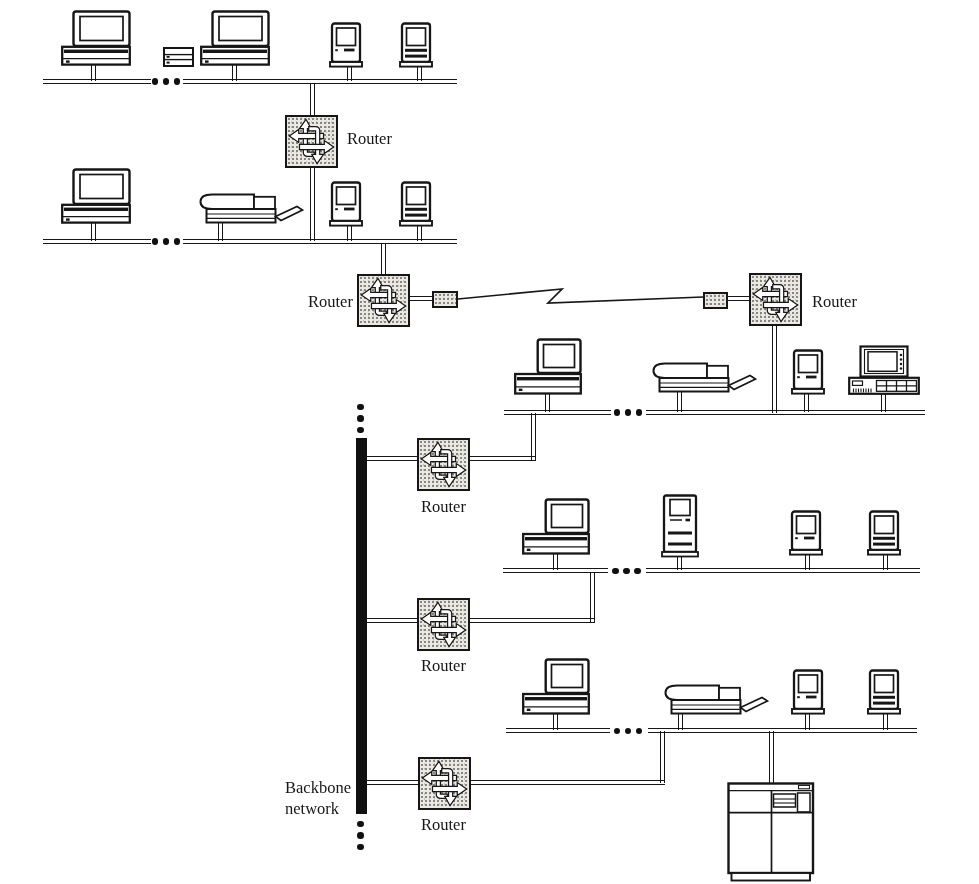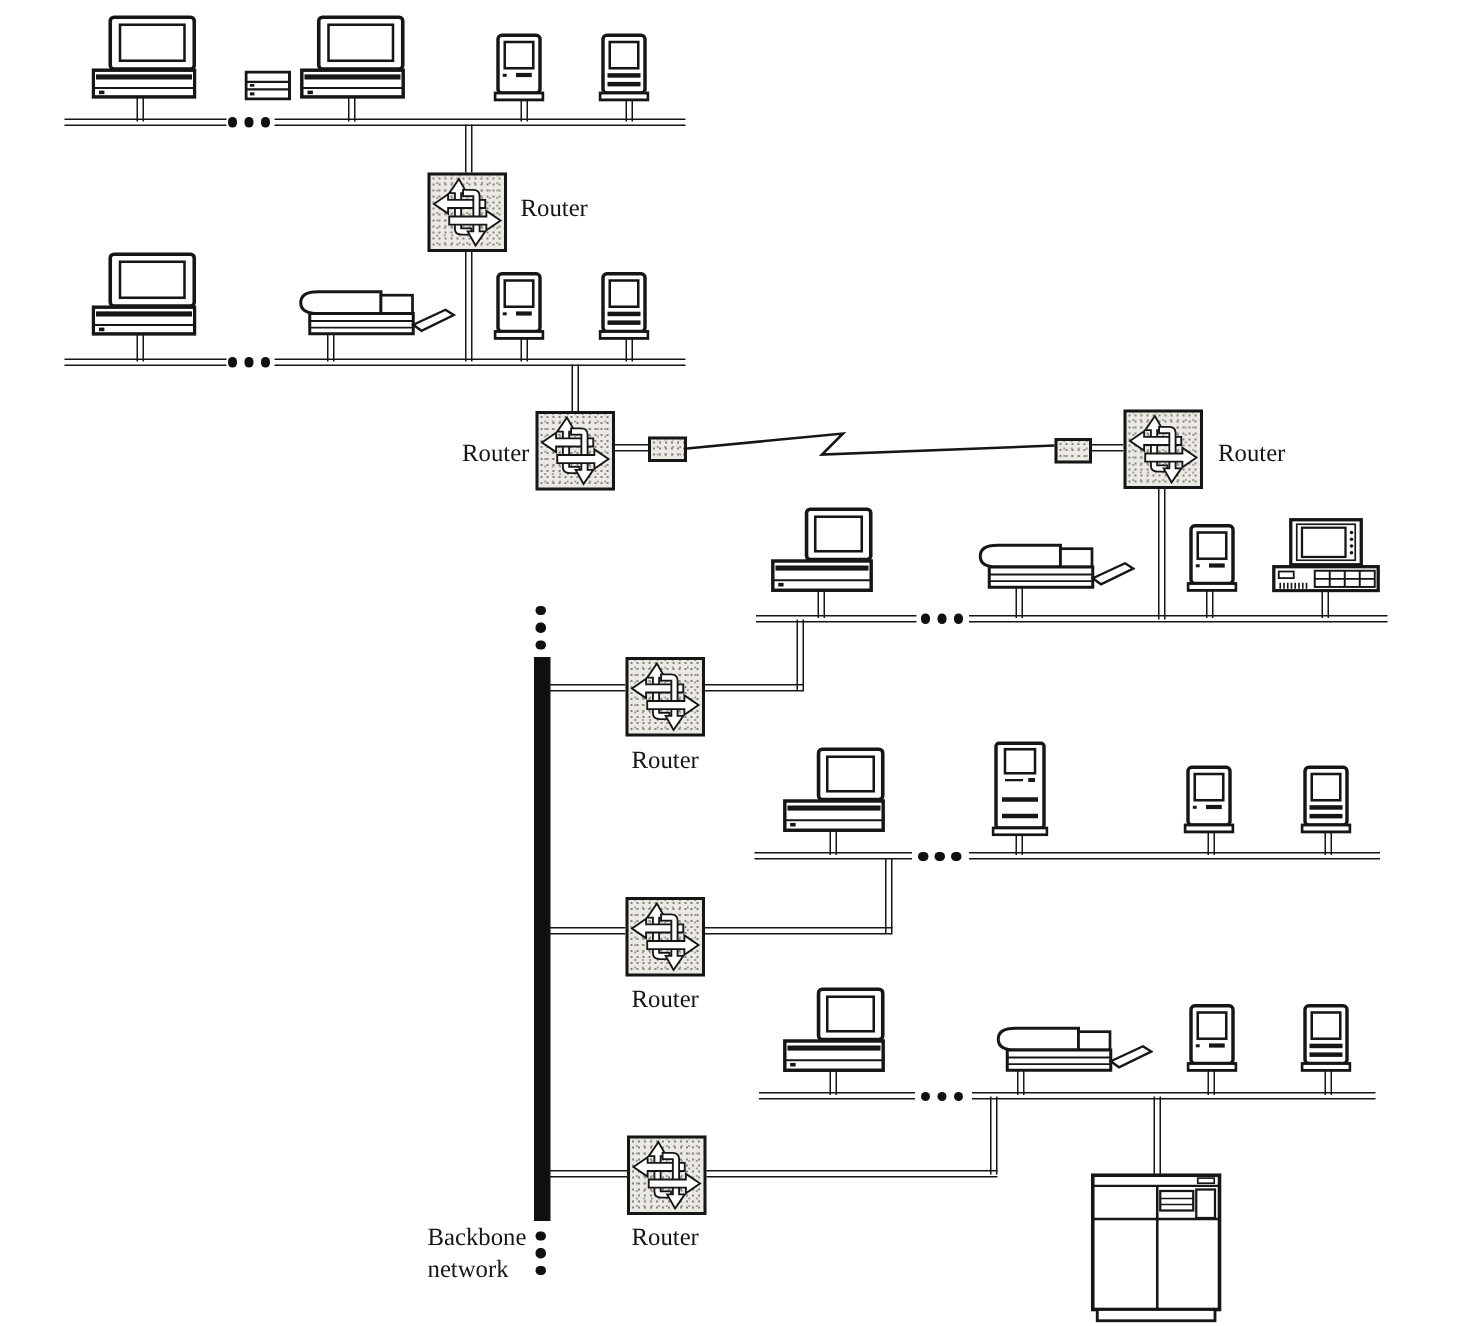--- a/index.html
+++ b/index.html
@@ -14,21 +14,21 @@
   .stipple{background-color:#ebe9e3;
            background-image:radial-gradient(circle,#85837c .7px,transparent 1px),
                             radial-gradient(circle,#9a988f .6px,transparent .95px);
            background-size:4px 4px,5px 5px;background-position:0 0,2px 2.5px;}
   .router{position:absolute;width:53px;height:53px;border:2.4px solid #161616;box-sizing:border-box;}
   .router svg{position:absolute;left:0;top:0;width:100%;height:100%;}
   .modem{position:absolute;border:2px solid #161616;box-sizing:border-box;}
   .dev{position:absolute;line-height:0;}
   .wanwrap{position:absolute;line-height:0;}
   .lbl{position:absolute;font-size:16.5px;line-height:1.27;color:#161616;white-space:nowrap;}
-  .lbl.wrap{white-space:normal;margin-top:37px;}
+  .lbl.wrap{white-space:normal;}
 </style>
 </head>
 <body>
 
 <div class="canvas">
     <div class="bar" style="left: 356px; top: 438px; width: 11px; height: 376px;"></div>
     <div class="hline" style="left: 43px; top: 79px; width: 108px;"></div>
     <div class="hline" style="left: 183px; top: 79px; width: 274px;"></div>
     <div class="hline" style="left: 43px; top: 239px; width: 108px;"></div>
     <div class="hline" style="left: 183px; top: 239px; width: 274px;"></div>

